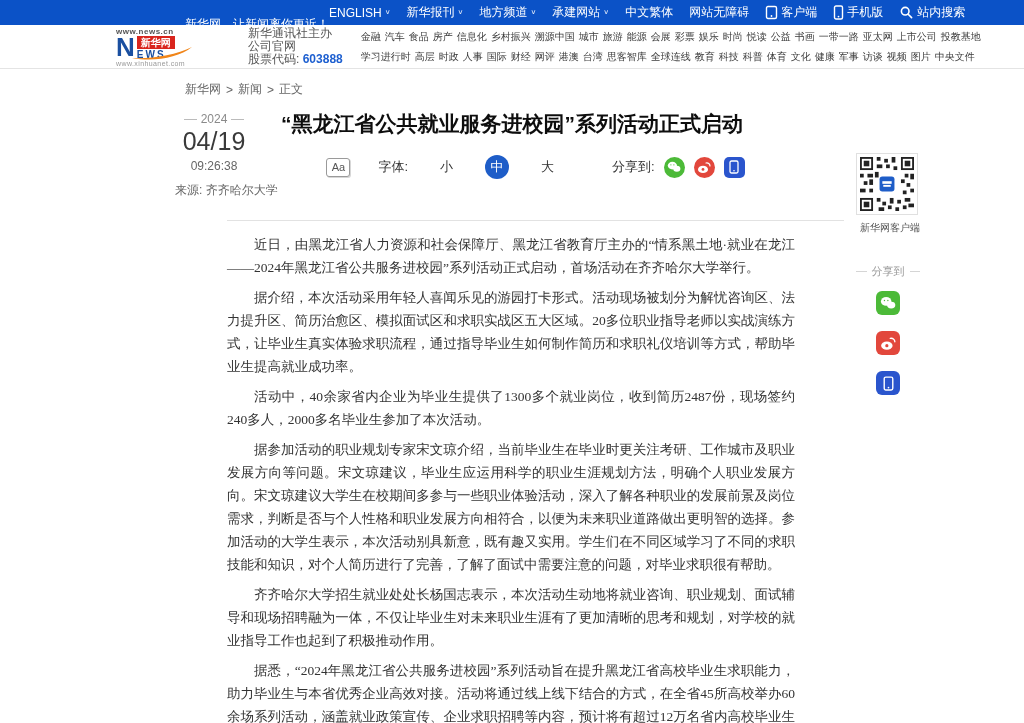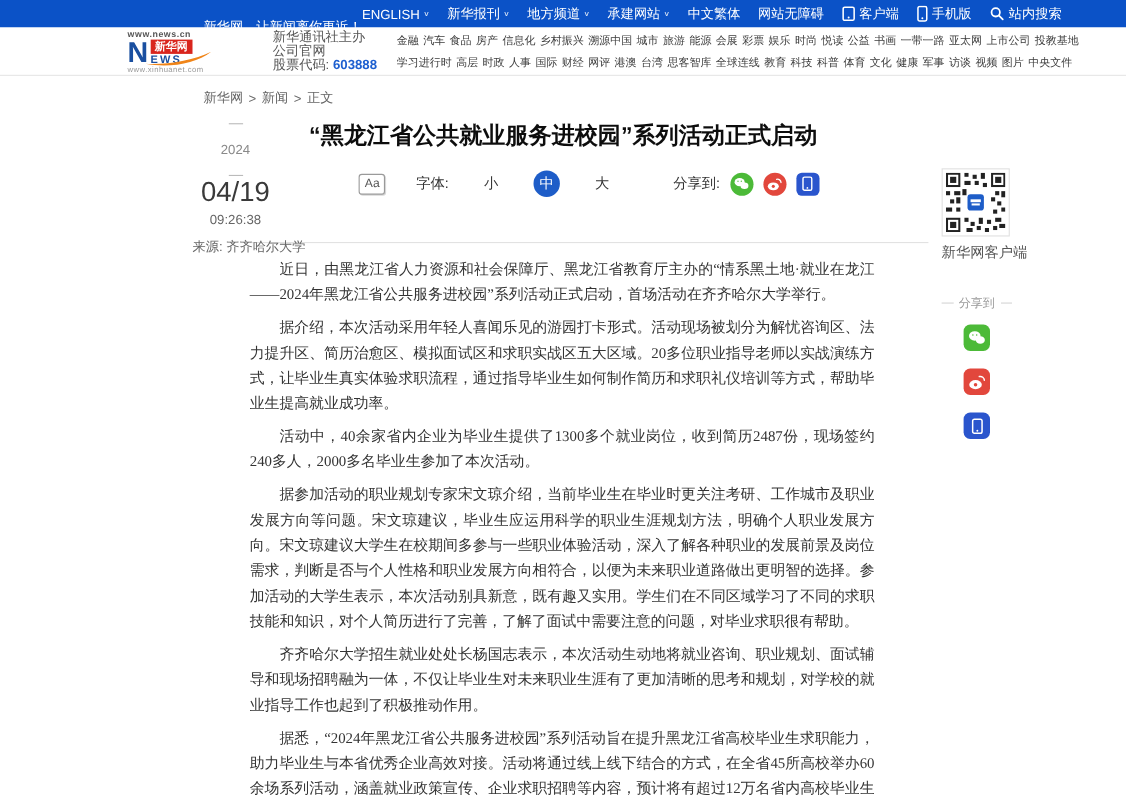--- a/index.html
+++ b/index.html
@@ -32,21 +32,21 @@
   .nav-row { display:flex; gap:4px; width:525px; flex-wrap:nowrap; }
   .nl { font-size:10px; color:#3c3c3c; text-decoration:none; white-space:nowrap; cursor:pointer; }
 
   
   .main { position:relative; flex:1; background:#fff; padding-bottom:26px; }
   .breadcrumb { margin:12px 0 0 185px; font-size:12px; color:#666; display:flex; gap:5px; align-items:center; }
   .breadcrumb a { color:#666; text-decoration:none; cursor:pointer; }
 
   .article-head { position:relative; margin-top:12px; min-height:96px; }
   .date-block { position:absolute; left:175px; top:2px; width:78px; text-align:center; }
-  .year-row { display:flex; align-items:center; justify-content:center; gap:16px; color:#8a8a8a; font-size:12px;flex-direction:column; }
+  .year-row { display:flex; align-items:center; justify-content:center; gap:4px; color:#8a8a8a; font-size:12px; }
   .year-row i { display:block; width:13px; height:1px; background:#bbb; }
   .date-md { font-size:25px; color:#3a3a3a; margin-top:1px; }
   .date-time { font-size:12px; color:#666; margin-top:3px; }
   .date-source { font-size:12px; color:#666; margin-top:9px; text-align:right; white-space:nowrap; }
   .title { margin:2px 235px 0; text-align:center; font-size:21px; font-weight:700; color:#0d0d0d; line-height:28px; }
 
   .tools { margin:17px 180px 0 227px; display:flex; justify-content:center; align-items:center; gap:28px; }
   .aa-box { width:24px; height:19px; border:1px solid #9a9a9a; border-radius:3px; font-size:11px; color:#555; display:flex; align-items:center; justify-content:center; background:#fff; box-shadow:1px 1px 0 #d7d7d7; }
   .tool-label { font-size:13px; color:#333; }
   .fs-opt { font-size:13px; color:#333; cursor:pointer; padding:0 4px; }
@@ -59,21 +59,21 @@
   .appshare { background:#2a55cd; }
 
   .rule { margin:14px 0 0 227px; width:617px; border-top:1px solid #e2e2e2; }
 
   .body-col { margin:12px 0 0 227px; width:568px; }
   .body-col p { font-size:13.5px; color:#333; line-height:23px; text-align:justify; text-indent:2em; margin-bottom:7px; font-family:"Liberation Serif","DejaVu Serif",serif; }
 
   
   .sidebar { position:absolute; left:856px; top:84px; width:64px; }
   .qr-box { width:62px; height:62px; border:1px solid #e0e0e0; background:#fff; padding:3px; }
-  .qr-label { margin-top:6px; font-size:13px; color:#555; text-align:right; white-space:nowrap; }
+  .qr-label { margin-top:6px; font-size:10px; color:#555; text-align:right; white-space:nowrap; }
   .share-head { margin-top:29px; display:flex; align-items:center; justify-content:center; gap:5px; font-size:11px; color:#999; white-space:nowrap; }
   .share-head i { display:block; width:11px; height:1px; background:#d5d5d5; }
   .side-icons { margin-top:12px; display:flex; flex-direction:column; align-items:center; gap:16px; }
   .side-icons .sbtn { width:24px; height:24px; border-radius:6px; }
 </style>
 </head>
 <body>
 
 <div class="page">
 

